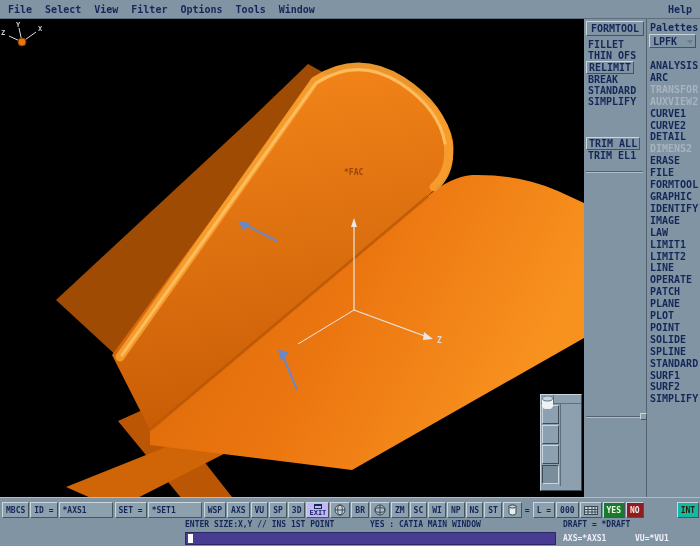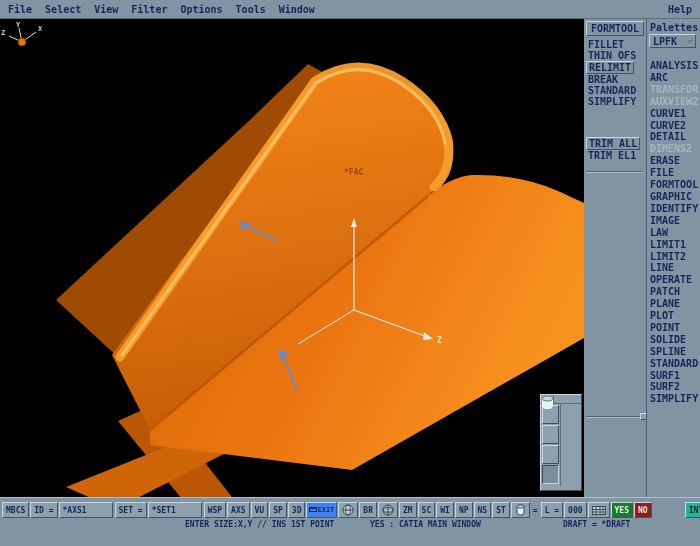--- a/index.html
+++ b/index.html
@@ -65,21 +65,21 @@
     display:flex; align-items:center; gap:1px; padding:12px 2px; font-size:8px;
     border-top:1px solid #AEBEC9;
   }
   .tbtn {
     height:16px; display:flex; align-items:center; justify-content:center;
     padding:0 3px; background:#8DA0AE; white-space:nowrap; cursor:default;
     border:1px solid; border-color:#C9D6DE #46545F #46545F #C9D6DE;
   }
   .tfield { min-width:54px; justify-content:flex-start; }
   .tgap { width:7px; }
-  .exitbtn { background:#3b82f6; flex-direction:row; line-height:7px; font-size:7px; padding:0 2px; }
+  .exitbtn { background:#c4b5fd; flex-direction:column; line-height:7px; font-size:7px; padding:0 2px; }
   .exit-glyph { width:8px; height:5px; border:1px solid #142757; border-top-width:2px; margin-bottom:1px; }
   .plain-eq { padding:0 2px; }
   .yes { background:#177A2E; color:#EFF7DF; margin-left:auto; }
   .no  { background:#8E1E1E; color:#F7E3E3; }
   .int { background:#14b8a6; color:#2E1E00;margin-left:32px; }
   
   .statusbar { position:absolute; top:517px; left:0; width:700px; height:18px; font-size:8px; }
   .statusbar span { position:absolute; top:3px; white-space:nowrap; }
   .st-prompt { left:185px; }
   .st-msg { left:370px; }
@@ -310,14 +310,21 @@
     <div class="tbtn no">NO</div>
     <div class="tbtn int">INT</div>
   </div>
 
   <div class="statusbar">
     <span class="st-prompt">ENTER SIZE:X,Y // INS 1ST POINT</span>
     <span class="st-msg">YES : CATIA MAIN WINDOW</span>
     <span class="st-draft">DRAFT = *DRAFT</span>
   </div>
 
+  <div class="bottombar">
+    <div class="cmd-input">
+      <div class="cmd-cursor"></div>
+    </div>
+    <span class="bb-text bb-axs">AXS=*AXS1</span>
+    <span class="bb-text bb-vu">VU=*VU1</span>
+  </div>
 
 </div>
 
 </body></html>

